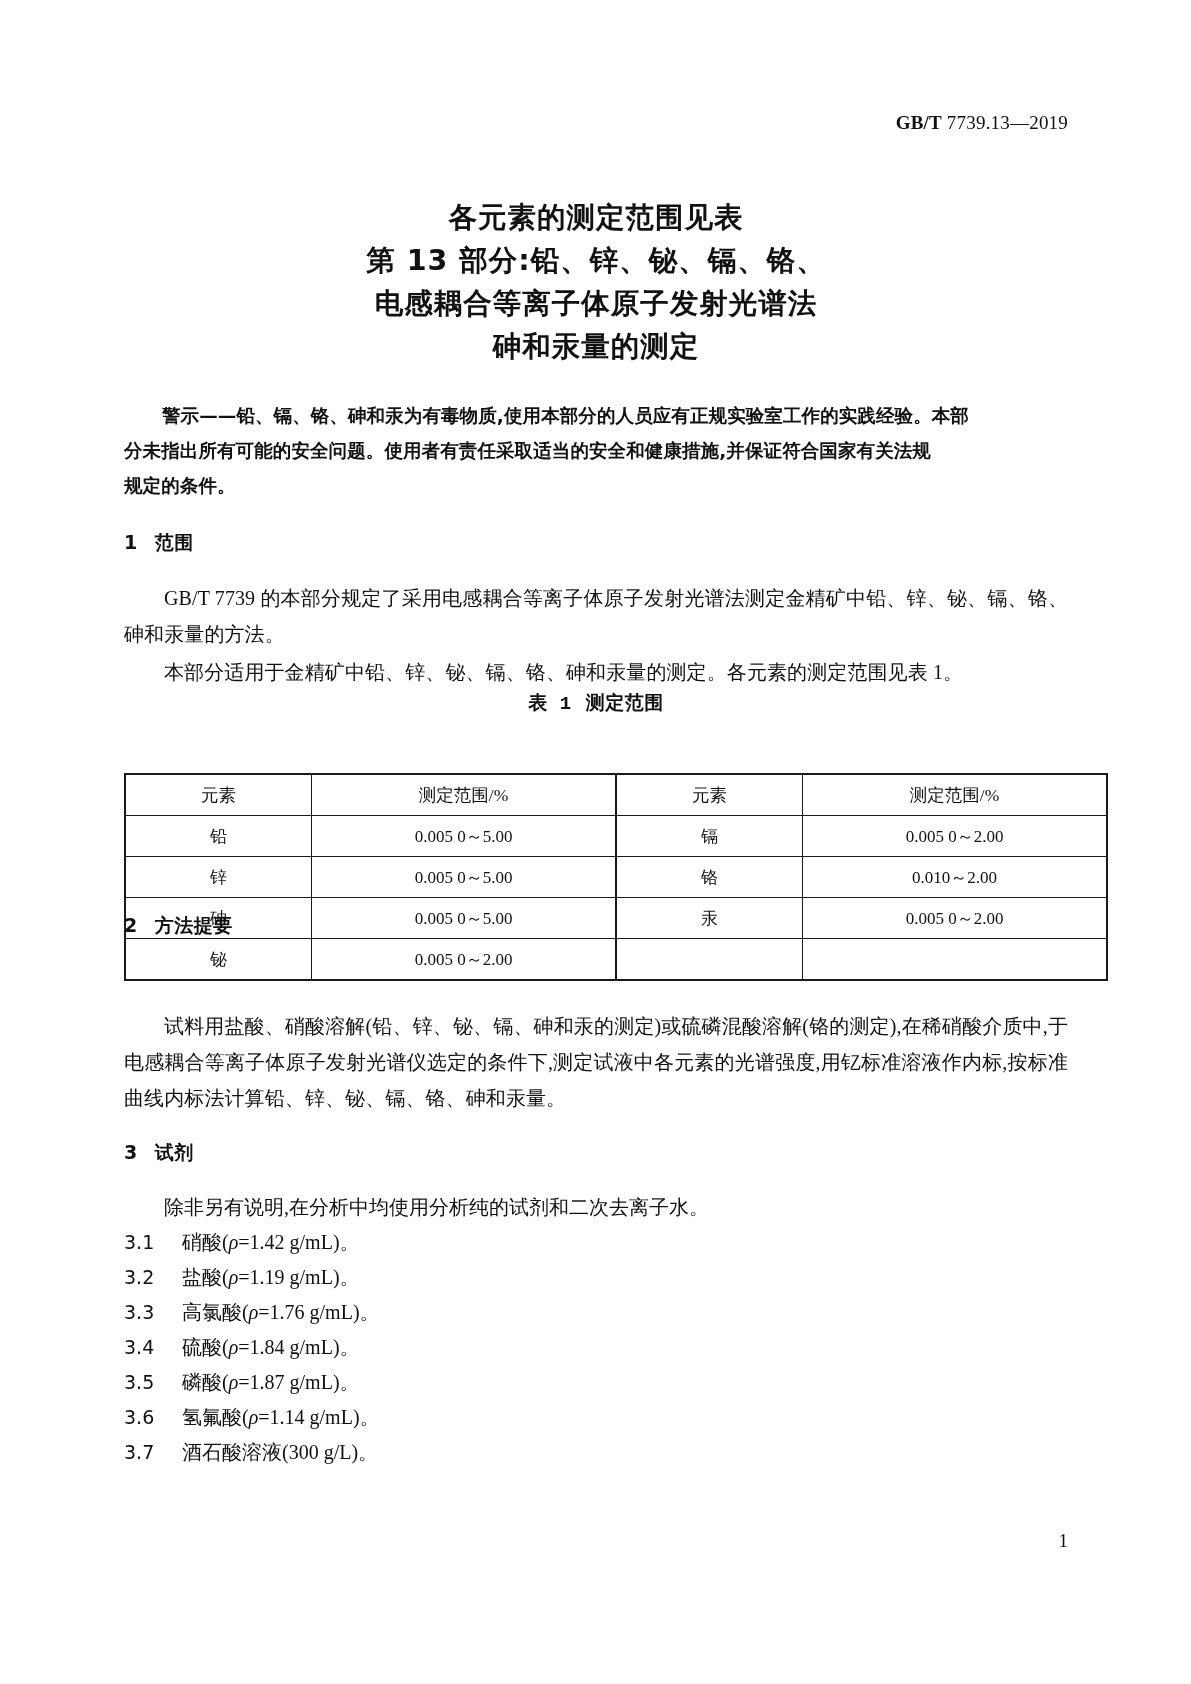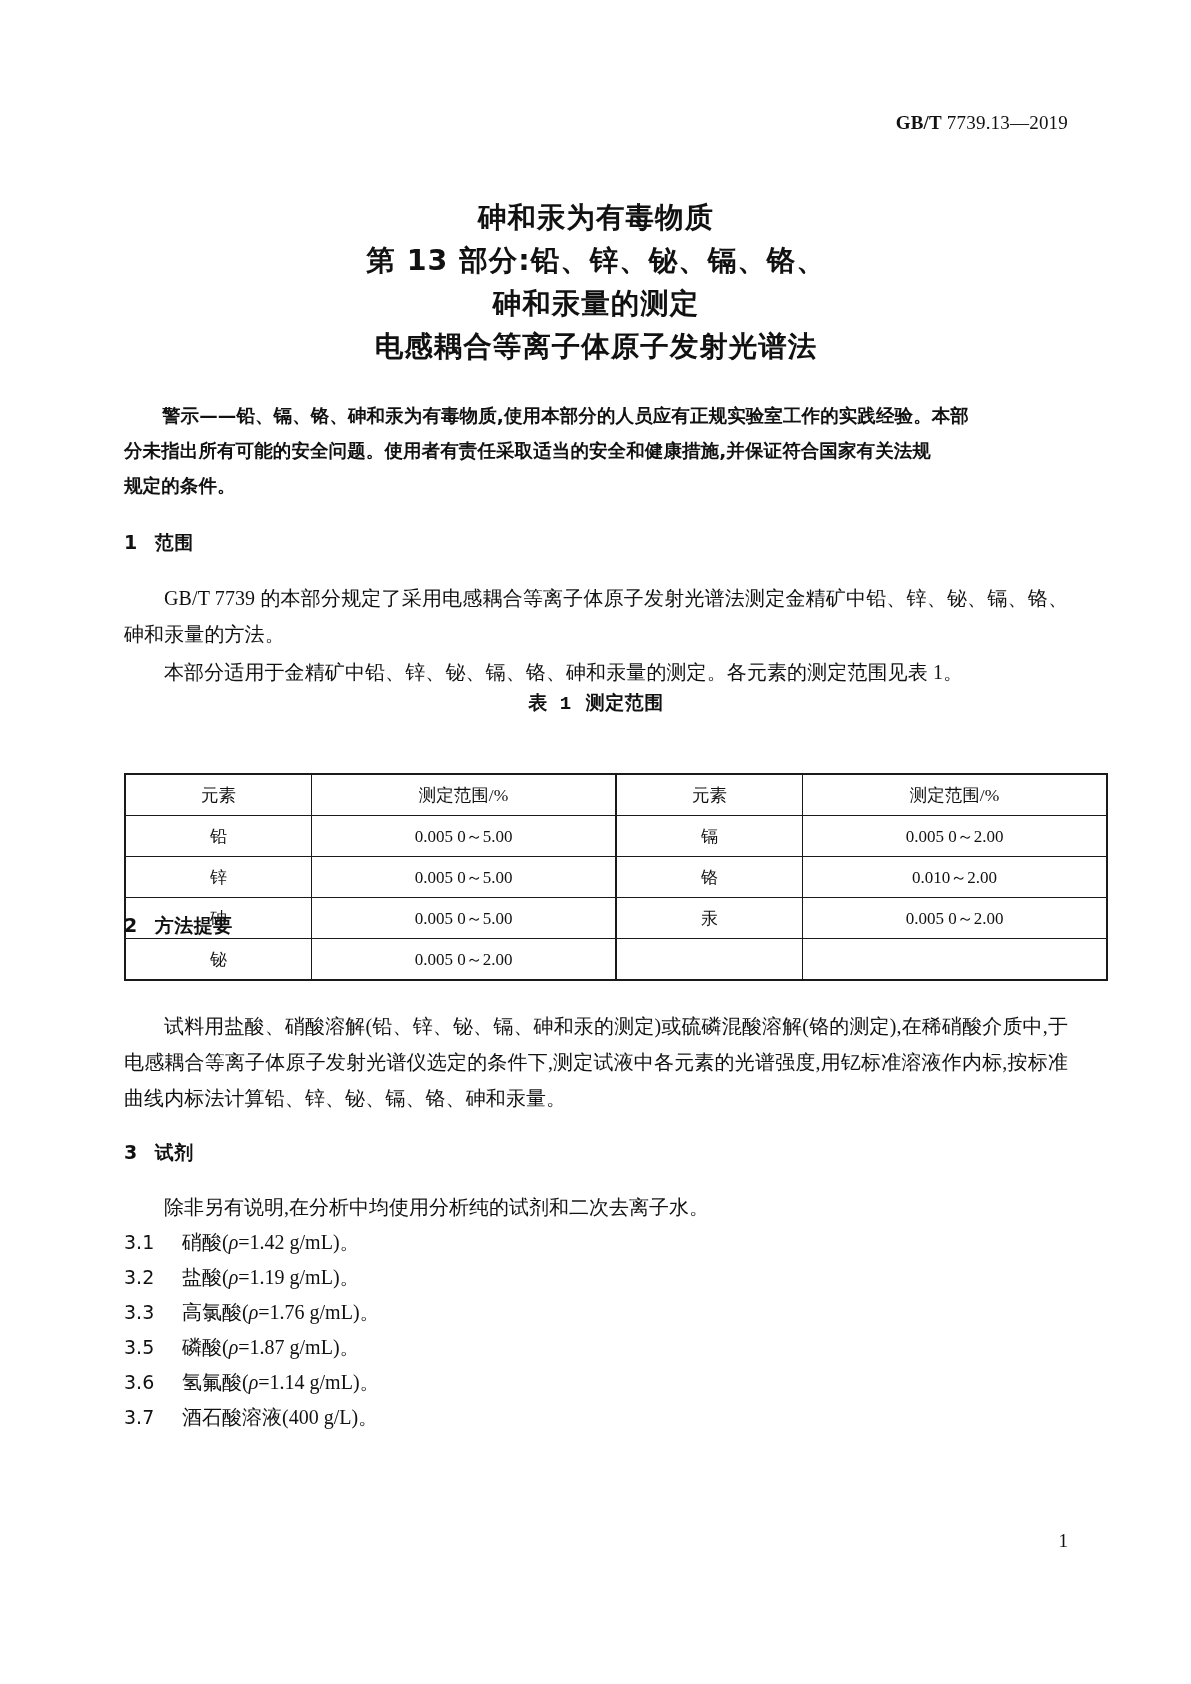--- a/index.html
+++ b/index.html
@@ -189,24 +189,24 @@
 
 <div class="page">
   <div class="content">
 
     <div class="runhead">
       <span class="gbt">GB/T</span>
       <span class="num">7739.13—2019</span>
     </div>
 
     <div class="title-block">
-      <span class="tline">砷和汞为有毒物质</span>
+      <span class="tline">各元素的测定范围见表</span>
       <span class="tline">第 13 部分:铅、锌、铋、镉、铬、</span>
+      <span class="tline">电感耦合等离子体原子发射光谱法</span>
       <span class="tline">砷和汞量的测定</span>
-      <span class="tline">电感耦合等离子体原子发射光谱法</span>
     </div>
 
     <div class="warning">
       <div class="indent">警示——铅、镉、铬、砷和汞为有毒物质,使用本部分的人员应有正规实验室工作的实践经验。本部</div>
       <div>分未指出所有可能的安全问题。使用者有责任采取适当的安全和健康措施,并保证符合国家有关法规</div>
       <div>规定的条件。</div>
     </div>
 
     <div class="sec-head" style="top:530px;text-align:right;">
       <span class="secnum">1</span><span>范围</span>
@@ -279,30 +279,34 @@
       </div>
       <div class="item">
         <span class="idx">3.2</span>
         <span class="txt">盐酸(<span class="rho">ρ</span>=1.19 g/mL)。</span>
       </div>
       <div class="item">
         <span class="idx">3.3</span>
         <span class="txt">高氯酸(<span class="rho">ρ</span>=1.76 g/mL)。</span>
       </div>
       <div class="item">
+        <span class="idx">3.4</span>
+        <span class="txt">硫酸(<span class="rho">ρ</span>=1.84 g/mL)。</span>
+      </div>
+      <div class="item">
         <span class="idx">3.5</span>
         <span class="txt">磷酸(<span class="rho">ρ</span>=1.87 g/mL)。</span>
       </div>
       <div class="item">
         <span class="idx">3.6</span>
         <span class="txt">氢氟酸(<span class="rho">ρ</span>=1.14 g/mL)。</span>
       </div>
       <div class="item">
         <span class="idx">3.7</span>
-        <span class="txt">酒石酸溶液(400 g/L)。</span>
+        <span class="txt">酒石酸溶液(300 g/L)。</span>
       </div>
     </div>
 
     <div class="folio-wrap">
       <span>1</span>
     </div>
 
   </div>
 </div>
 

